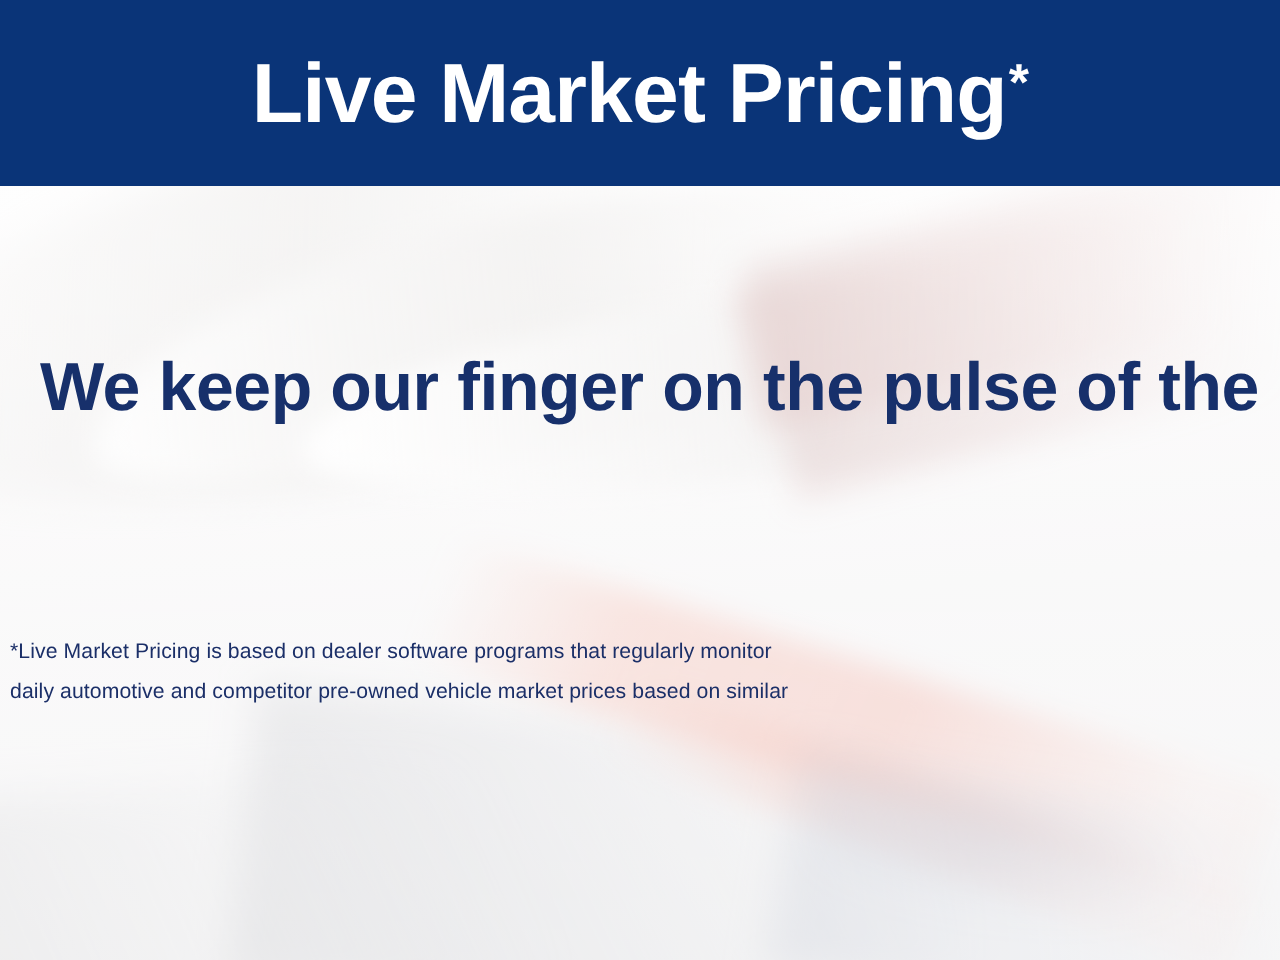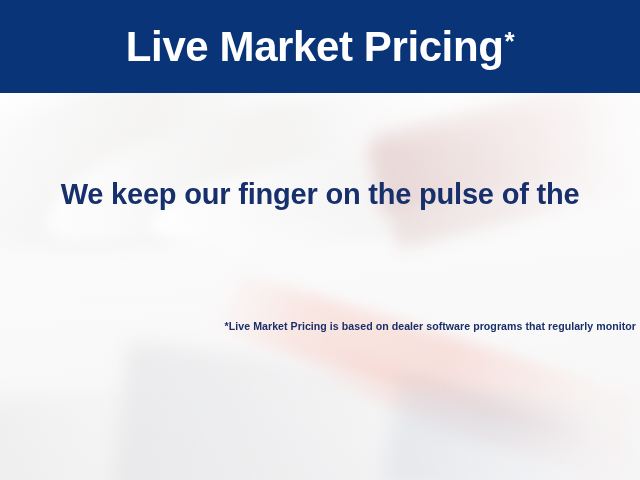--- a/index.html
+++ b/index.html
@@ -160,37 +160,37 @@
   }
 
   
   .headline {
     position: absolute;
     left: 20px;
     top: 176px;
     width: 600px;
     text-align: center;
     color: #17306b;
-    font-size: 29px;
+    font-size: 34px;
     font-weight: bold;
     line-height: 36px;
     letter-spacing: -0.2px;
   }
   .headline-line { display: block; white-space: nowrap; }
 
   
   .disclaimer {
     position: absolute;
-    left: 36px;
+    left: 5px;
     top: 316px;
     width: 600px;
-    text-align: right;
+    text-align: left;
     color: #1b2f68;
     font-size: 10.6px;
-    font-weight: bold;
+    font-weight: normal;
     line-height: 20px;
     letter-spacing: 0.05px;
   }
   .disclaimer-line { display: block; white-space: nowrap; }
 </style>
 </head>
 <body>
 
 <div id="screenshot">
 
@@ -216,15 +216,16 @@
         <span class="banner-asterisk">*</span>
     </div>
   </div>
 
   <div class="headline">
     <span class="headline-line">We keep our finger on the pulse of the</span>
   </div>
 
   <div class="disclaimer">
     <span class="disclaimer-line">*Live Market Pricing is based on dealer software programs that regularly monitor</span>
+    <span class="disclaimer-line">daily automotive and competitor pre-owned vehicle market prices based on similar</span>
   </div>
 
 </div>
 
 </body></html>

